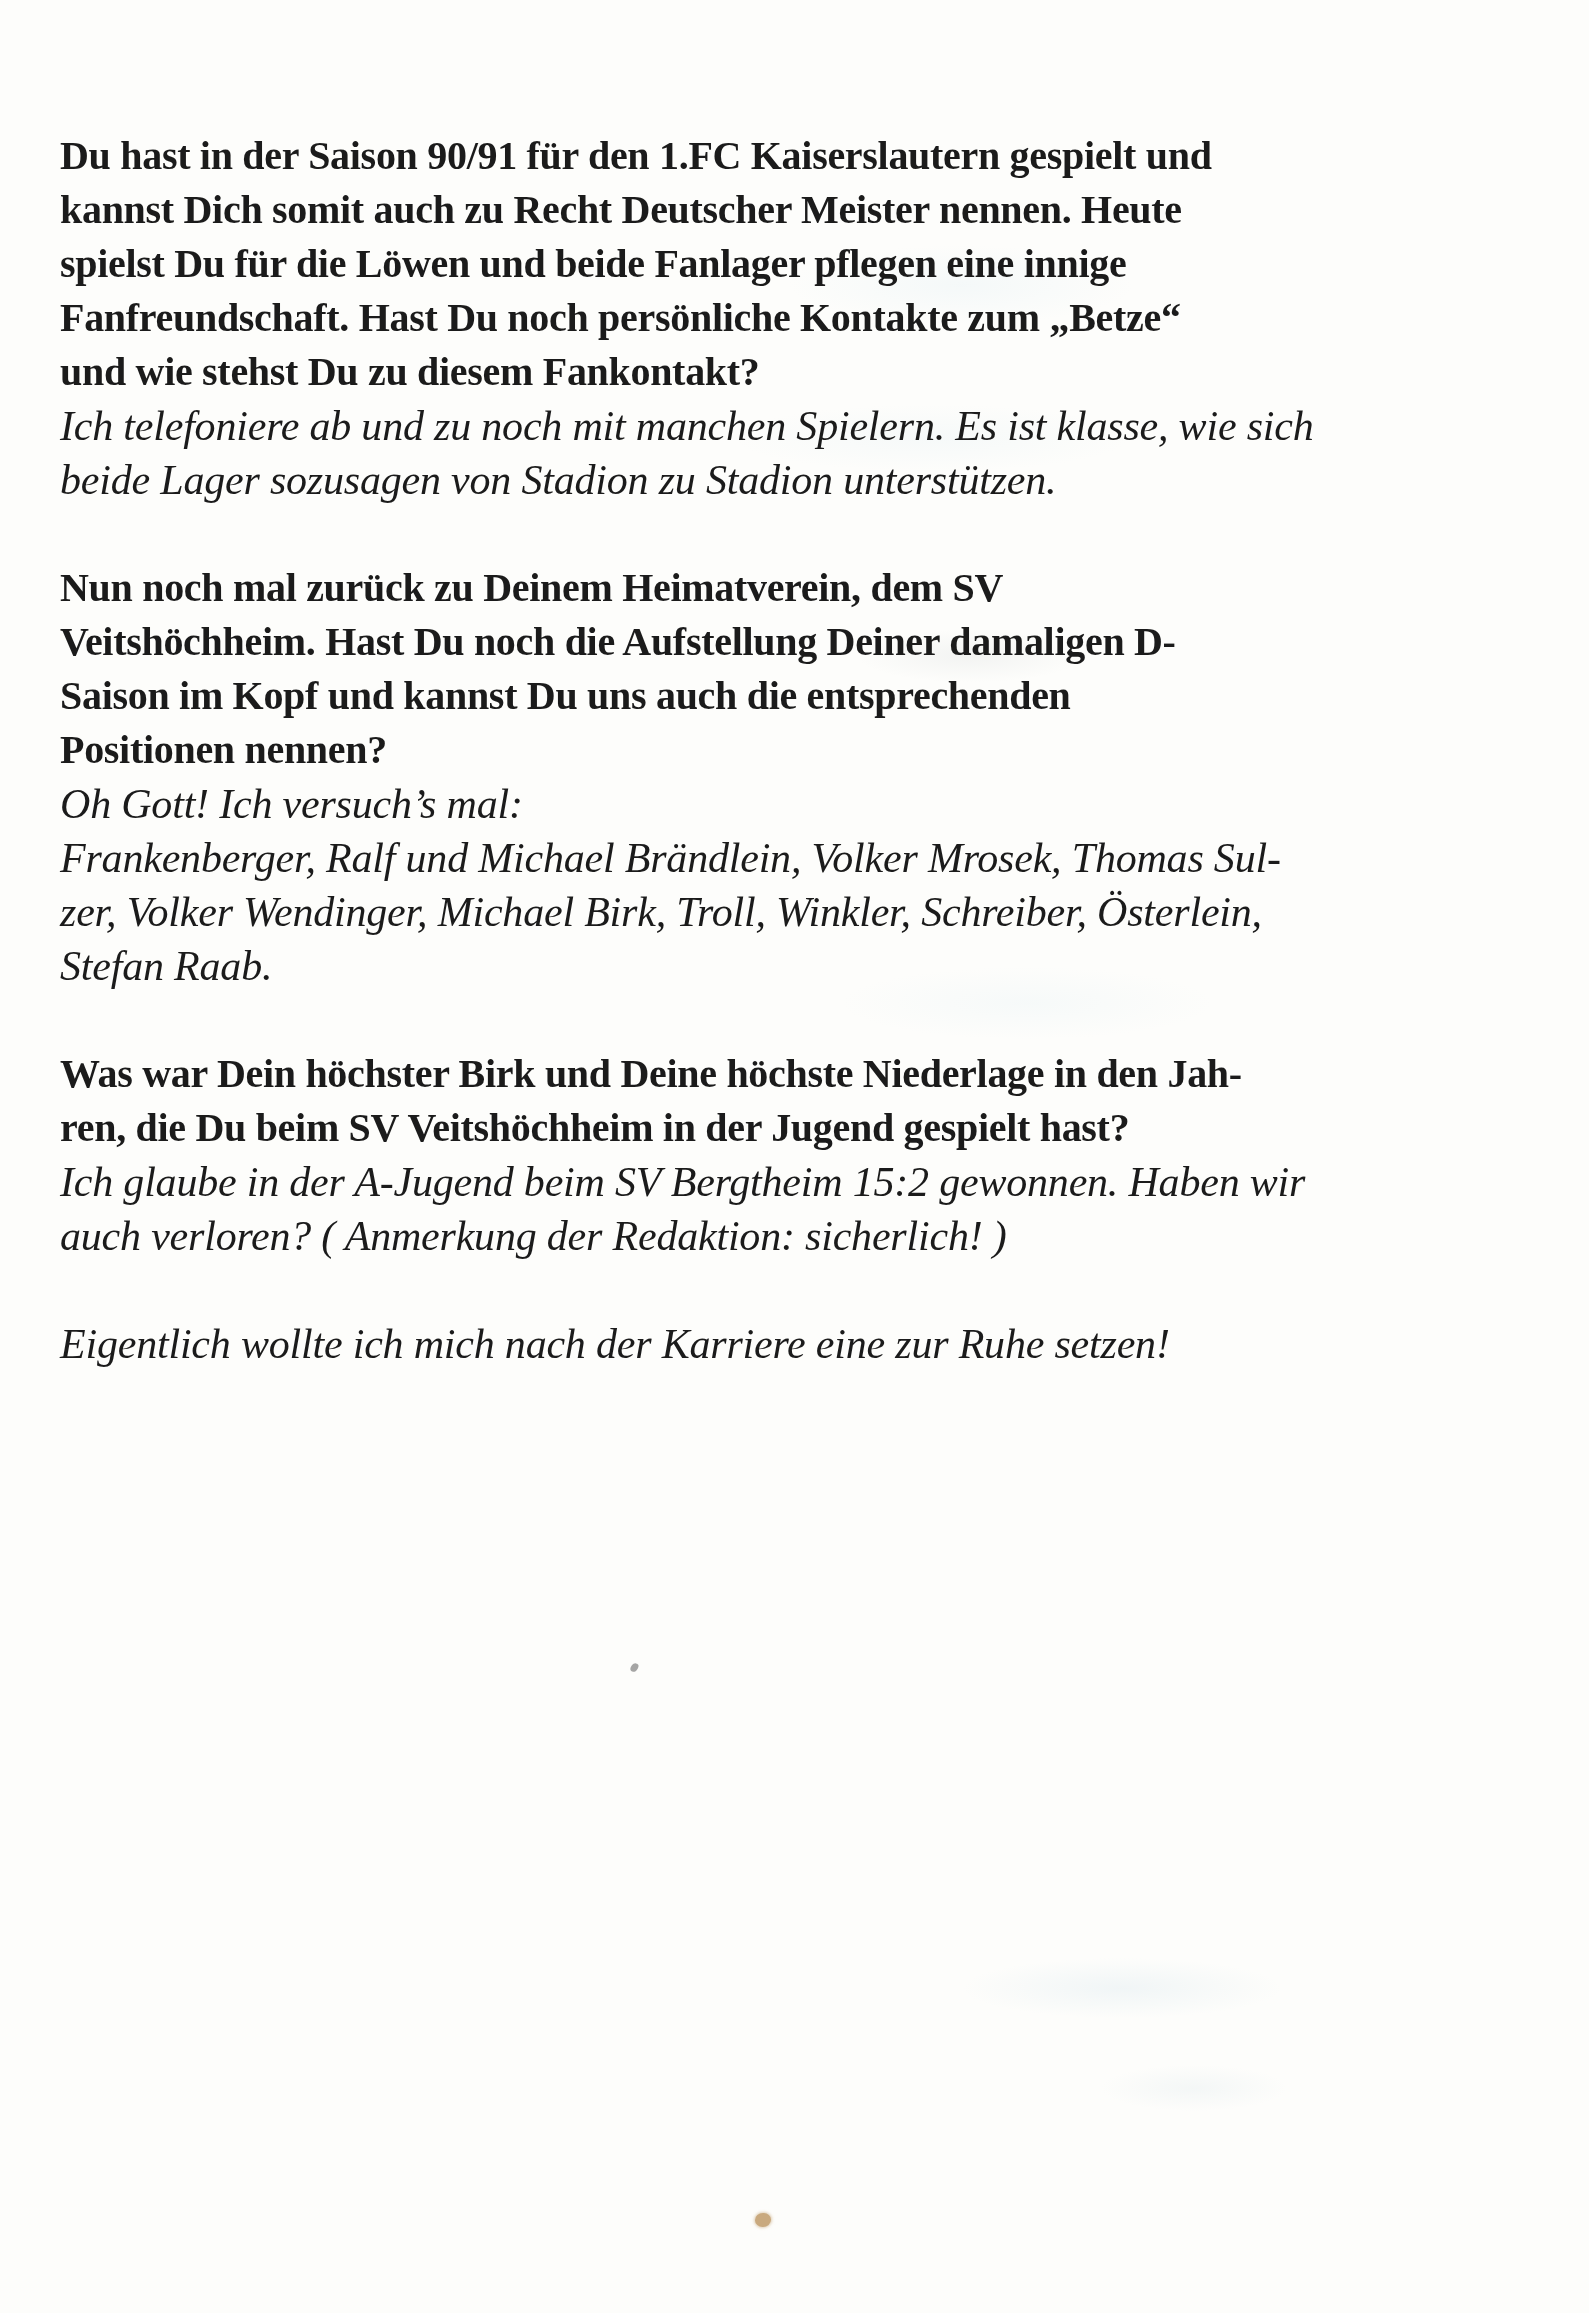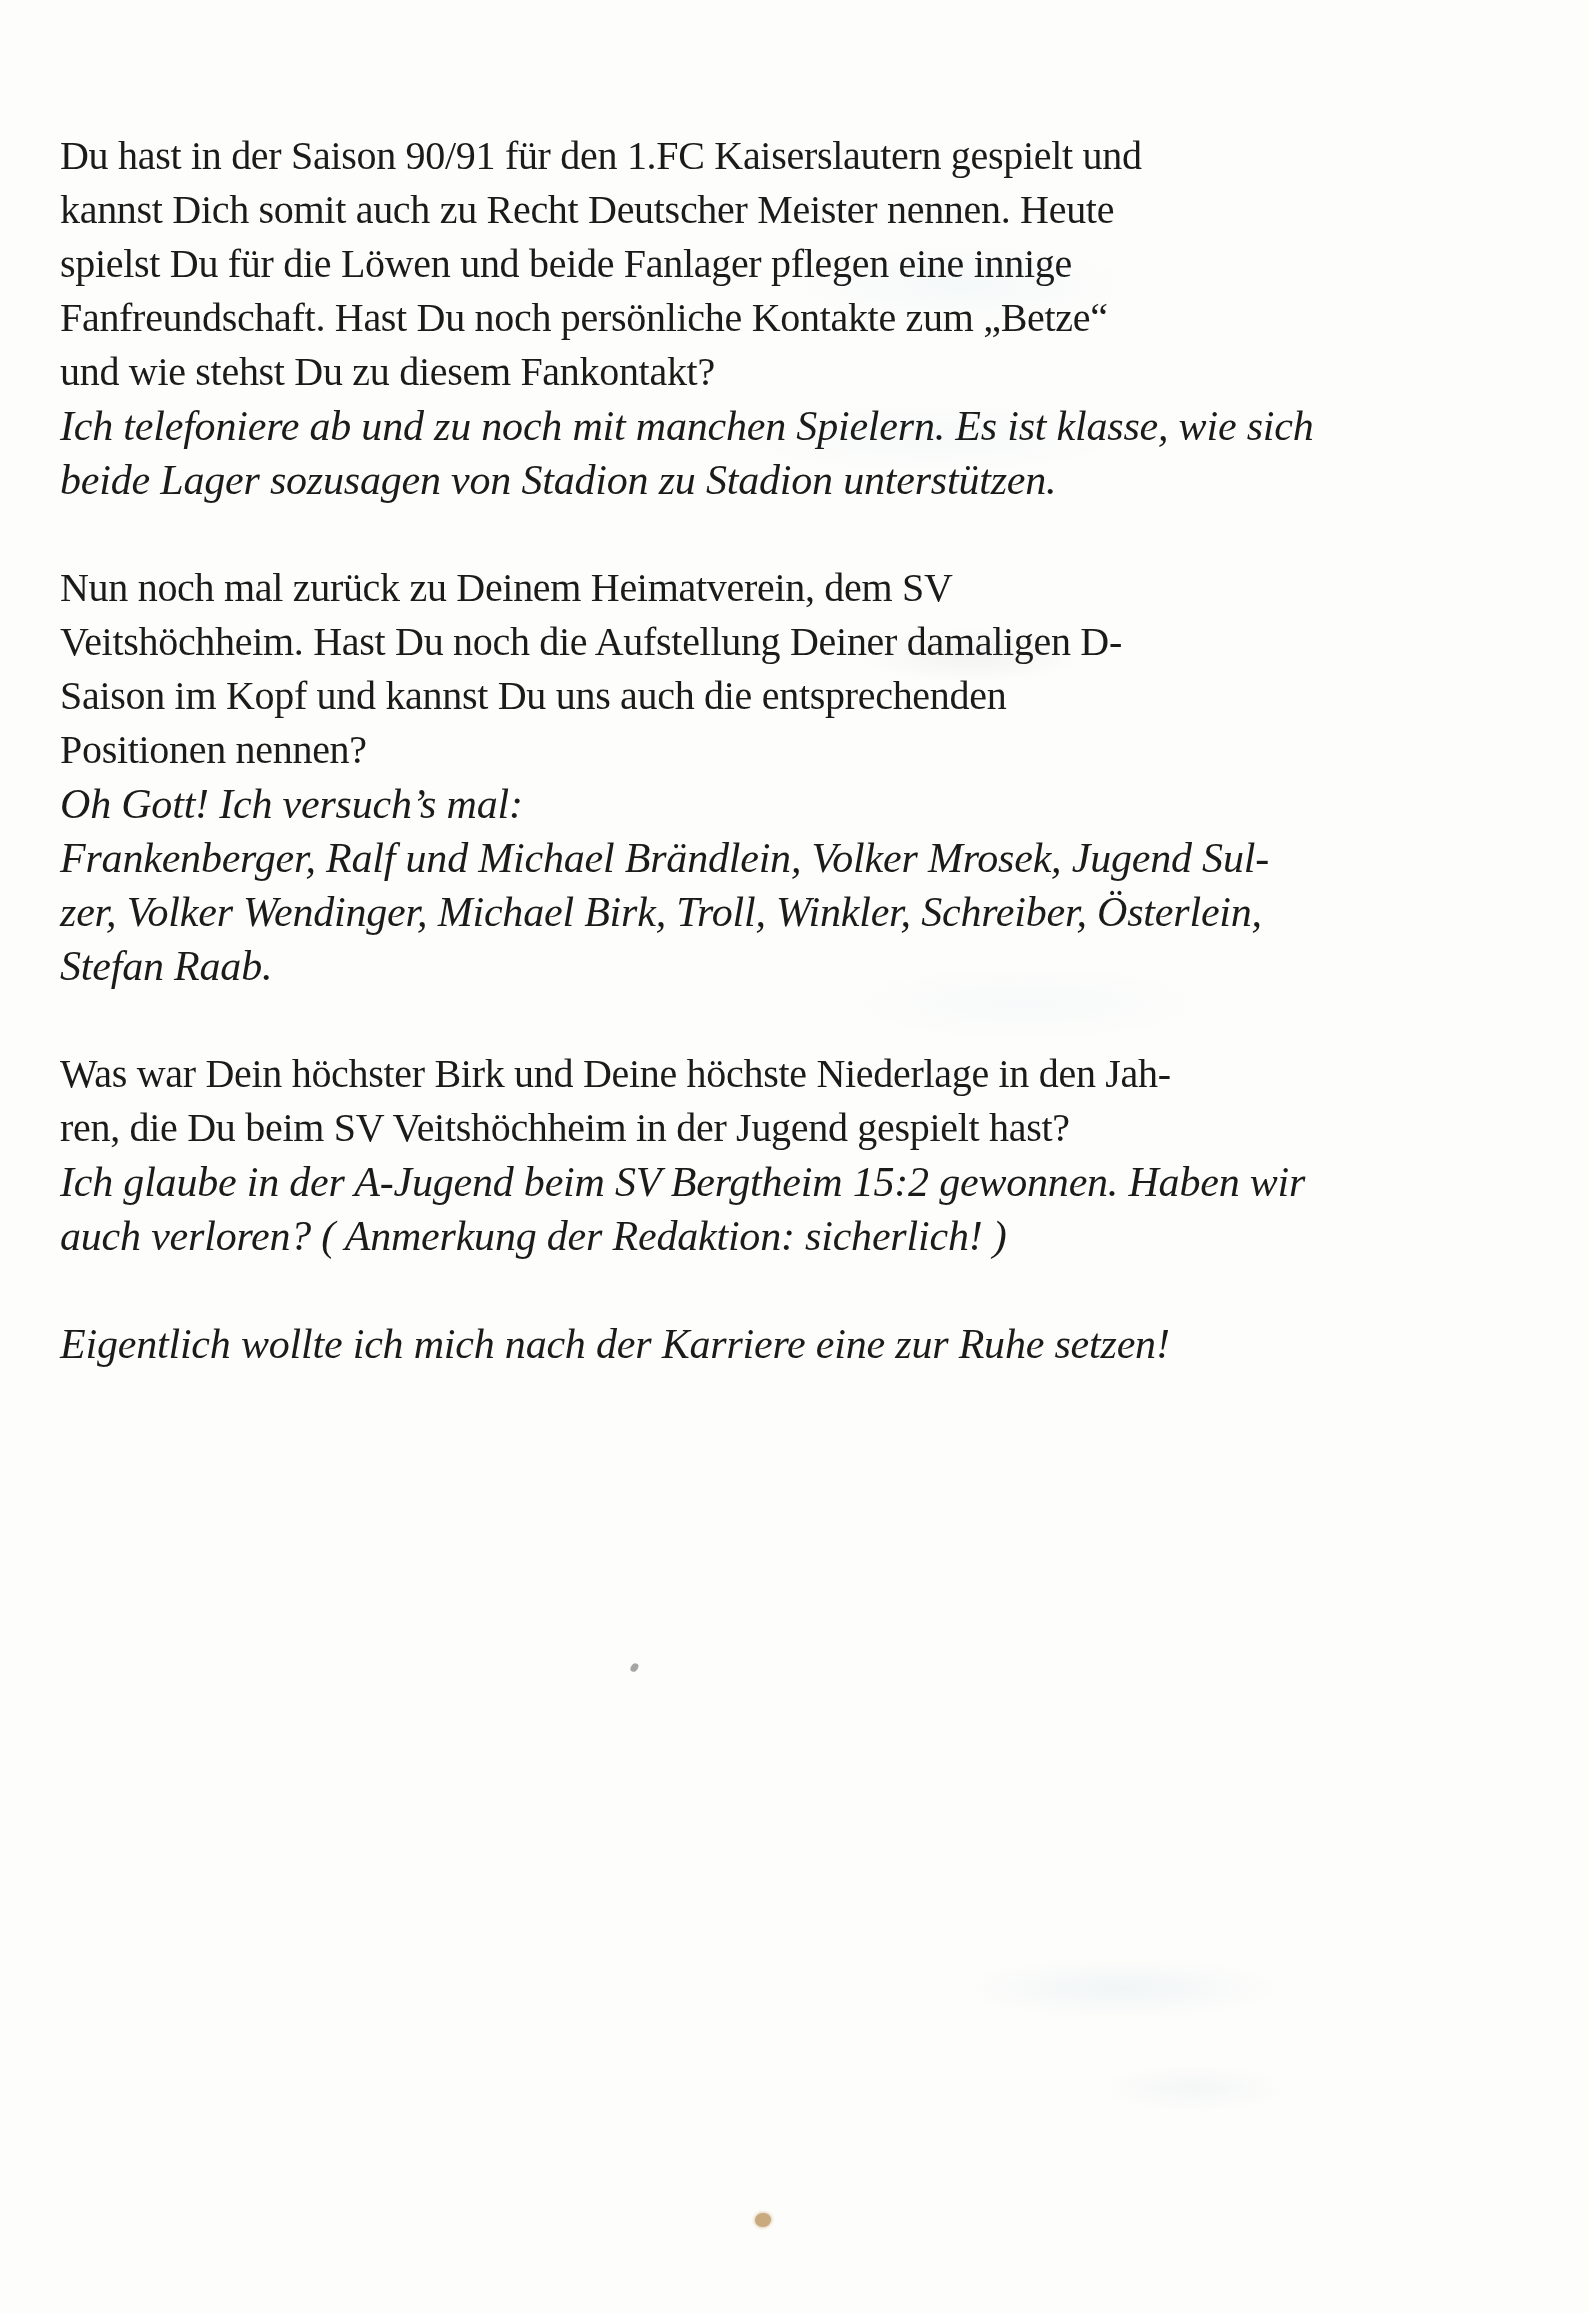--- a/index.html
+++ b/index.html
@@ -29,21 +29,21 @@
   }
   .content{
     position:absolute;
     left:60px; top:129px;
     width:1503px;
   }
   .qa-block{margin:0;}
   .qa-block + .qa-block{margin-top:54px;}
   .question{
     margin:0;
-    font-weight:normal;
+    font-weight:bold;
     font-size:40px;
     line-height:54px;
     letter-spacing:-0.3px;
     white-space:pre-line;
   }
   .answer{
     margin:0;
     font-style:italic;
     font-size:42px;
     line-height:54px;
@@ -83,21 +83,21 @@
       <p class="answer">Ich telefoniere ab und zu noch mit manchen Spielern. Es ist klasse, wie sich
 beide Lager sozusagen von Stadion zu Stadion unterstützen.</p>
     </div>
 
     <div class="qa-block">
       <p class="question">Nun noch mal zurück zu Deinem Heimatverein, dem SV
 Veitshöchheim. Hast Du noch die Aufstellung Deiner damaligen D-
 Saison im Kopf und kannst Du uns auch die entsprechenden
 Positionen nennen?</p>
       <p class="answer">Oh Gott! Ich versuch’s mal:
-Frankenberger, Ralf und Michael Brändlein, Volker Mrosek, Jugend Sul-
+Frankenberger, Ralf und Michael Brändlein, Volker Mrosek, Thomas Sul-
 zer, Volker Wendinger, Michael Birk, Troll, Winkler, Schreiber, Österlein,
 Stefan Raab.</p>
     </div>
 
     <div class="qa-block">
       <p class="question">Was war Dein höchster Birk und Deine höchste Niederlage in den Jah-
 ren, die Du beim SV Veitshöchheim in der Jugend gespielt hast?</p>
       <p class="answer">Ich glaube in der A-Jugend beim SV Bergtheim 15:2 gewonnen. Haben wir
 auch verloren? ( Anmerkung der Redaktion: sicherlich! )</p>
     </div>

